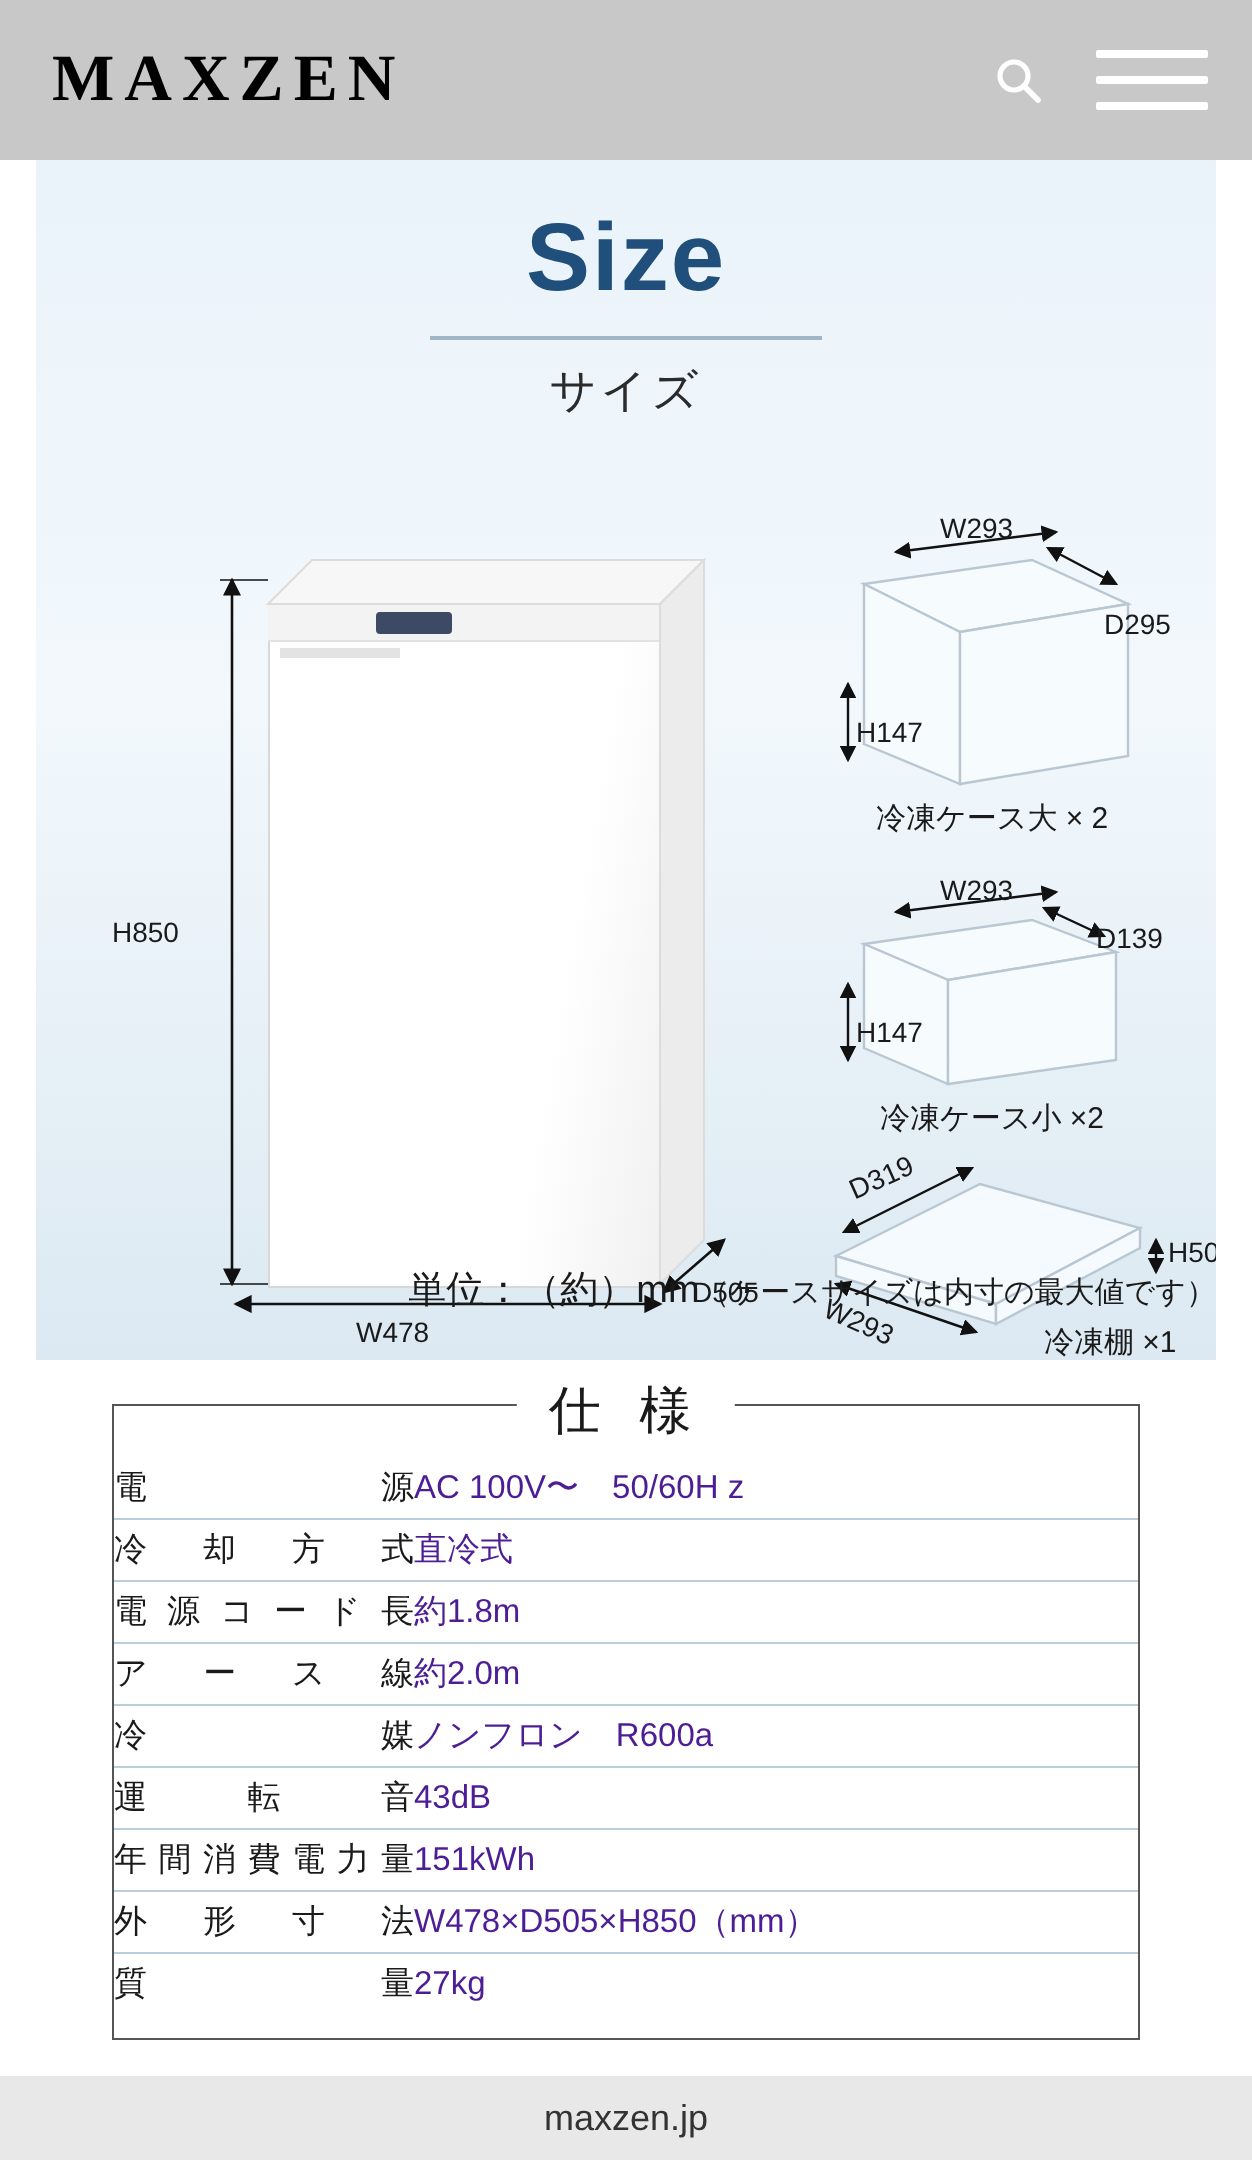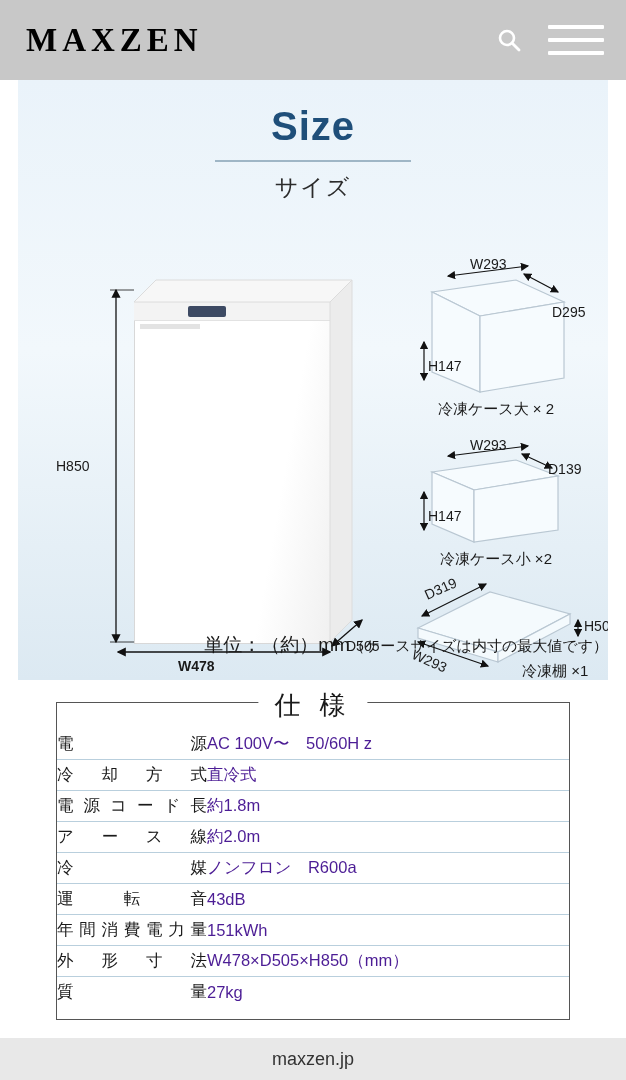--- a/index.html
+++ b/index.html
@@ -60,21 +60,21 @@
     margin: 0 18px;
     height: 600px;
     background: linear-gradient(180deg,#eaf3fa 0%, #f2f8fc 45%, #dce9f2 100%);
     overflow: hidden;
   }
   .size-title {
     text-align: center;
     padding-top: 26px;
   }
   .size-title .en {
-    font-size: 40px;
+    font-size: 48px;
     font-weight: bold;
     color: #1f4f7a;
     font-family: "Liberation Sans", sans-serif;
     letter-spacing: 1px;
     line-height: 1;
   }
   .size-title .rule {
     width: 196px;
     height: 2px;
     background: #9fb6c6;
@@ -282,21 +282,21 @@
       <polygon points="400,548 472,512 552,534 480,572"></polygon>
       <polygon points="400,548 480,572 480,582 400,558"></polygon>
       <polygon points="480,572 552,534 552,544 480,582"></polygon>
     </g>
     <line x1="404" y1="536" x2="468" y2="504" stroke="#111" stroke-width="1.2" marker-start="url(#ahs)" marker-end="url(#ah)"></line>
     <line x1="400" y1="562" x2="470" y2="586" stroke="#111" stroke-width="1.2" marker-start="url(#ahs)" marker-end="url(#ah)"></line>
     <line x1="560" y1="540" x2="560" y2="556" stroke="#111" stroke-width="1.2" marker-start="url(#ahs)" marker-end="url(#ah)"></line>
   </svg>
 
   <div class="lbl" style="left:38px; top:378px;">H850</div>
-  <div class="lbl" style="left:160px; top:578px;font-weight:bold;">W478</div>
+  <div class="lbl" style="left:160px; top:578px;">W478</div>
   <div class="lbl" style="left:328px; top:558px;">D505</div>
 
   <div class="lbl" style="left:452px; top:176px;">W293</div>
   <div class="lbl" style="left:534px; top:224px;">D295</div>
   <div class="lbl" style="left:410px; top:278px;">H147</div>
   <div class="cap" style="left:420px; top:320px;">冷凍ケース大 × 2</div>
 
   <div class="lbl" style="left:452px; top:357px;">W293</div>
   <div class="lbl" style="left:530px; top:381px;">D139</div>
   <div class="lbl" style="left:410px; top:428px;">H147</div>

